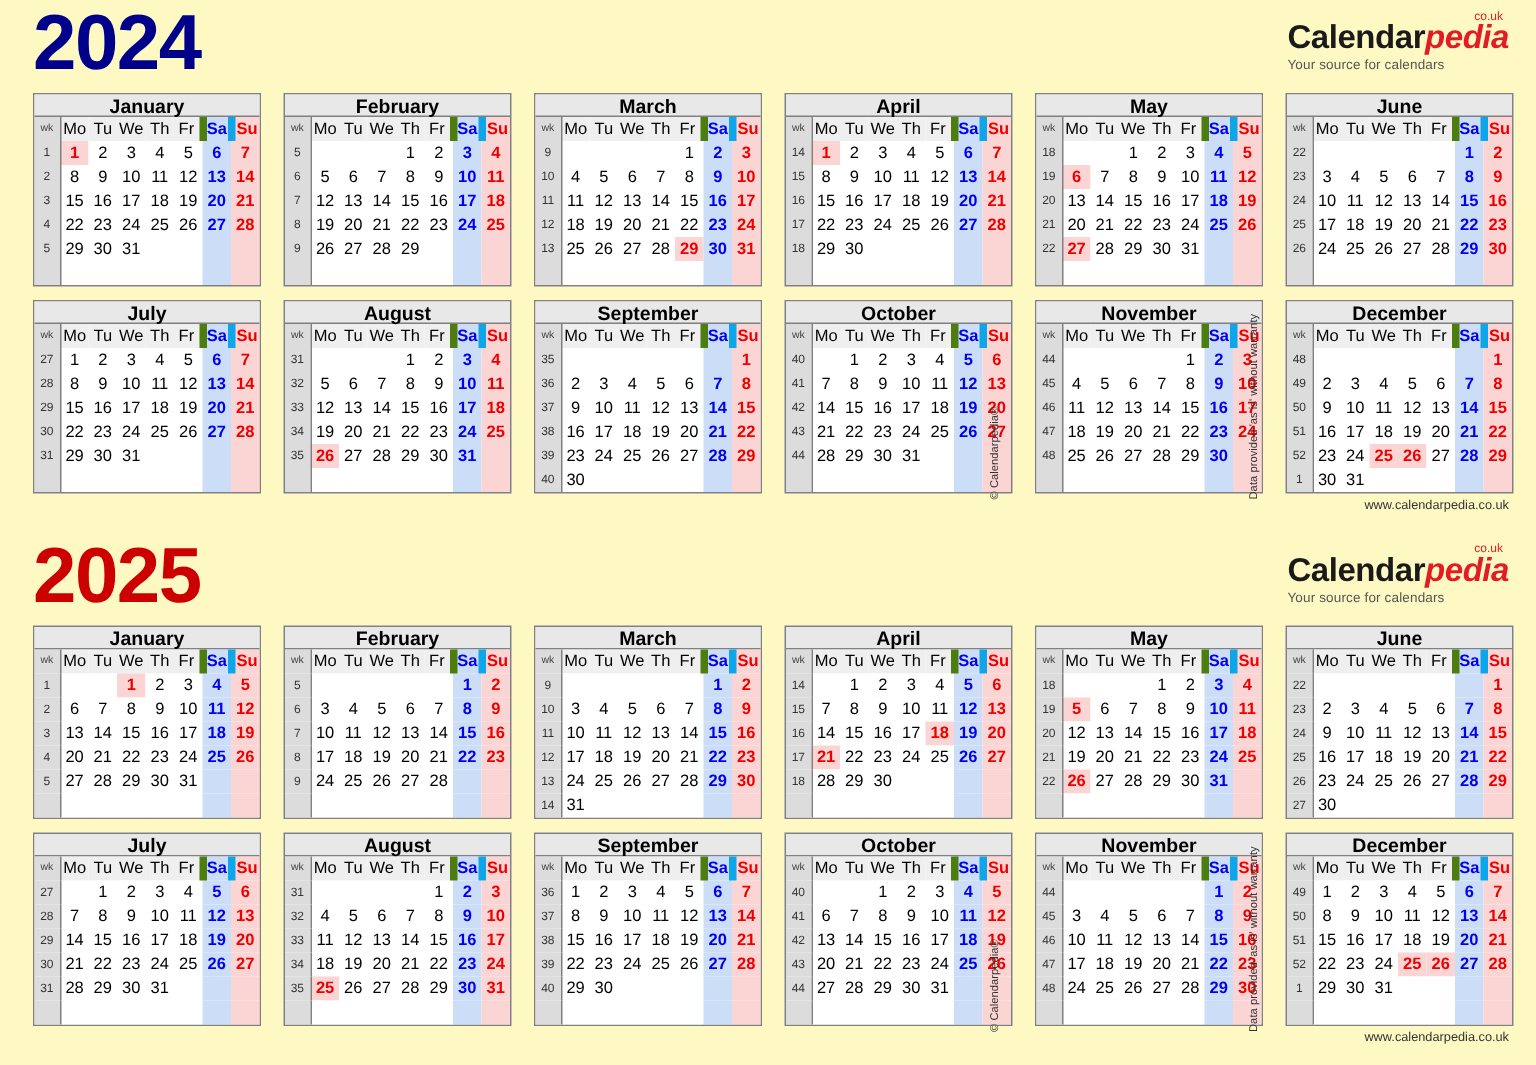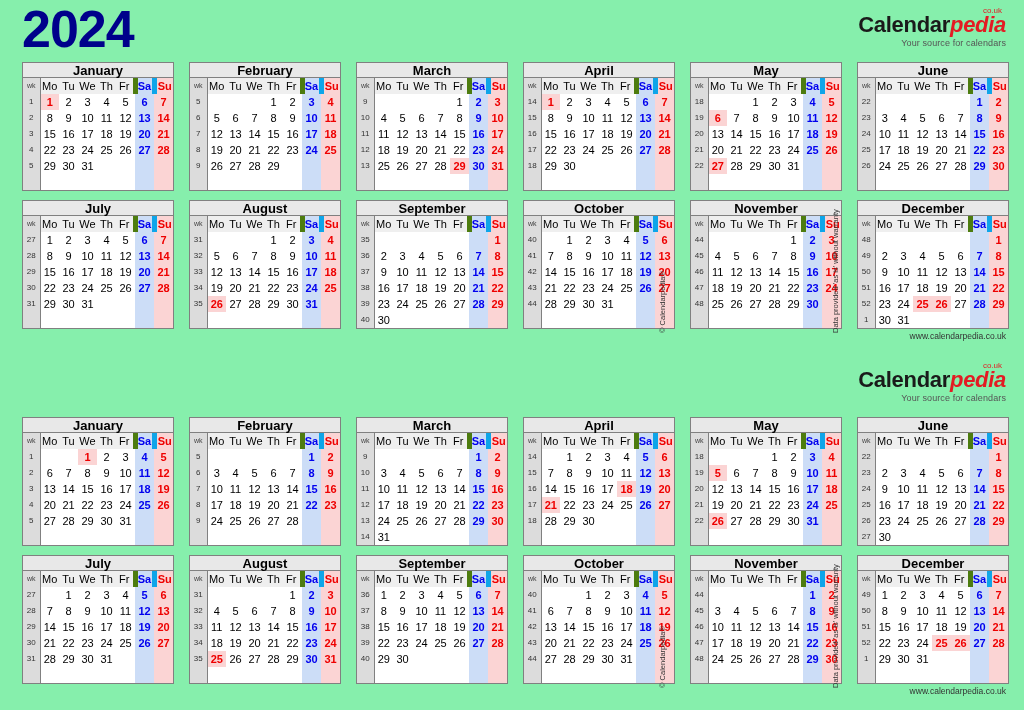--- a/index.html
+++ b/index.html
@@ -4,21 +4,21 @@
 <title>Calendar 2024 2025</title>
 <style>
   * { box-sizing: border-box; }
   html, body {
     margin: 0; padding: 0;
     width: 1024px; height: 710px;
     background: #ffffff;
     font-family: "Liberation Sans", sans-serif;
     overflow: hidden;
   }
-  .page { position: relative; width: 1024px; height: 710px; background:#86efac; }
+  .page { position: relative; width: 1024px; height: 710px; background:#fef9c3; }
 
   
   .year-block { position: relative; }
   .year-head {
     position: relative;
     height: 62px;
   }
   .year-title {
     position: absolute;
     left: 22px;
@@ -29,21 +29,20 @@
     line-height: 58px;
   }
   .year-2024 .year-title { color: #00008b; }
   .year-2025 .year-title { color: #cc0000; }
 
   
   .logo {
     position: absolute;
     right: 18px;
     top: 14px;
-    text-align: right;
     line-height: 1;
   }
   .logo-main {
     font-size: 22px;
     font-weight: bold;
     color: #1a1a1a;
     letter-spacing: -0.3px;
     position: relative;
     display: inline-block;
     white-space: nowrap;
@@ -1266,20 +1265,21 @@
           </table>
         </div>
       </div>
     <div class="foot">
       <div class="foot-url">www.calendarpedia.co.uk</div>
     </div>
   </div>
 
   <div class="year-block year-2025" style="margin-top:8px;">
     <div class="year-head">
+      <div class="year-title">2025</div>
       <div class="logo">
         <div class="logo-main">
           <span>Calendar</span><span class="logo-pedia">pedia</span><span class="logo-couk">co.uk</span>
         </div>
         <div class="logo-tag">Your source for calendars</div>
       </div>
     </div>
     <div class="months-row">
         <div class="month">
           <div class="month-name">January</div>

